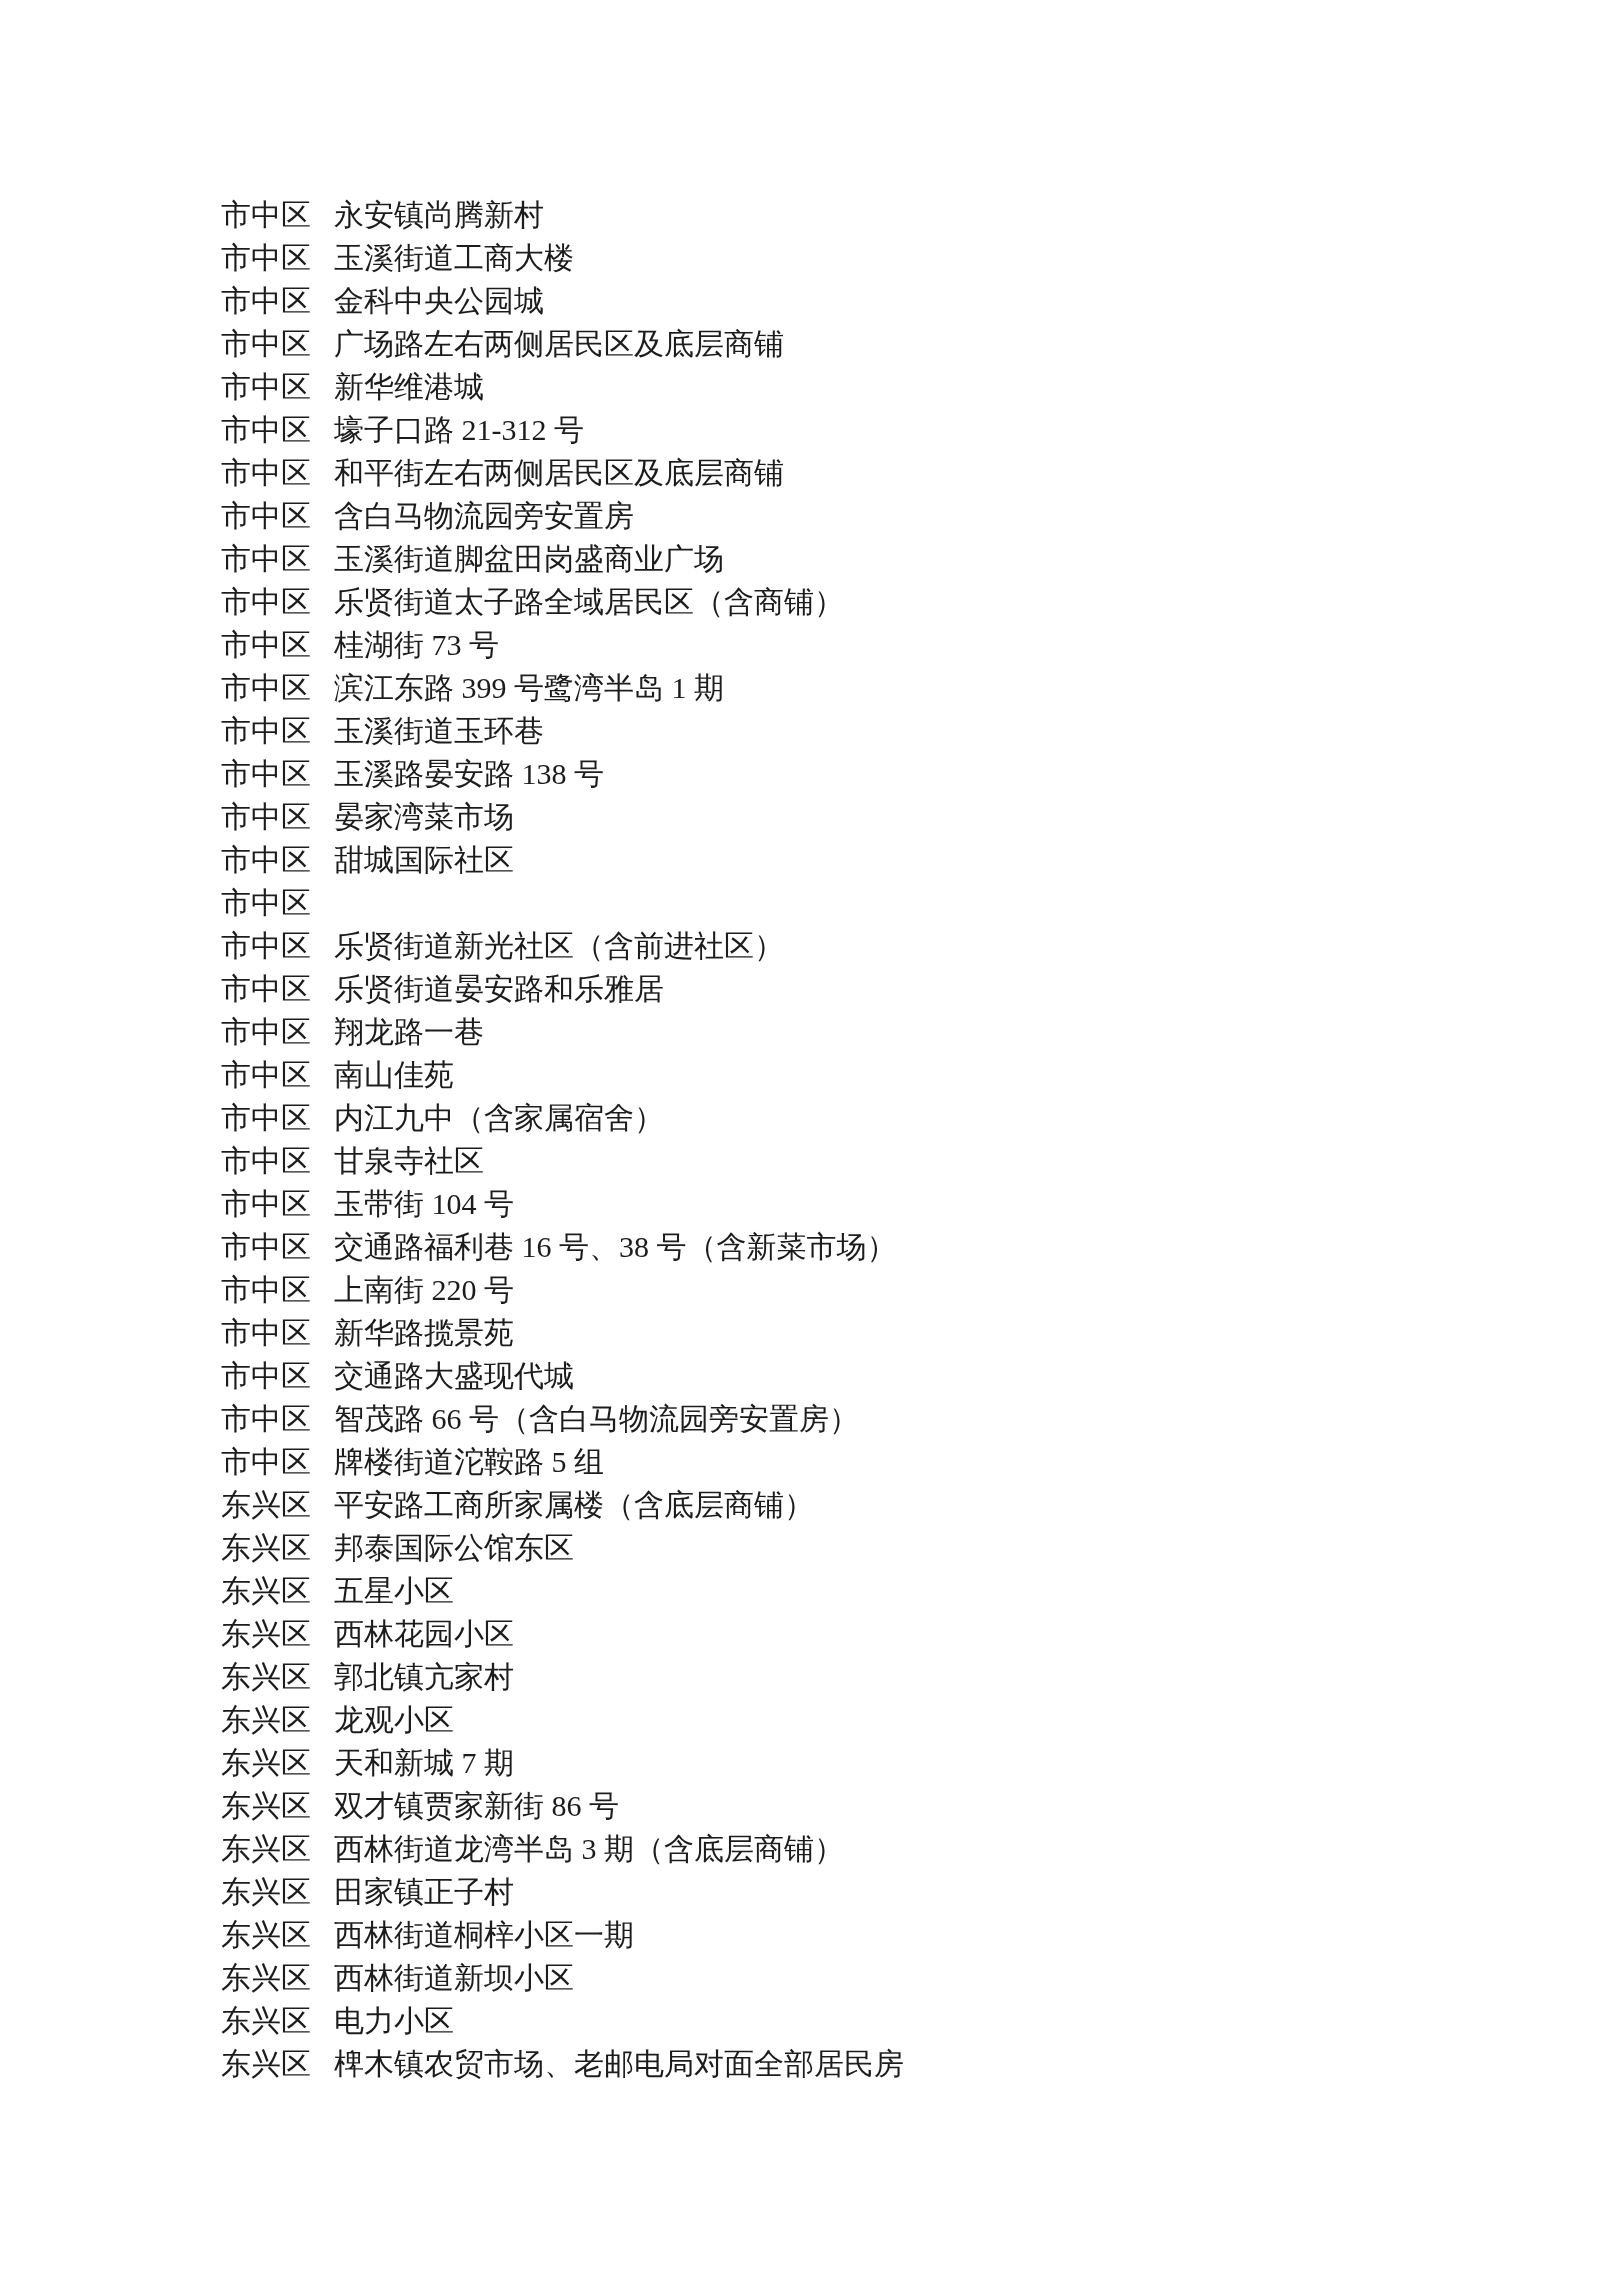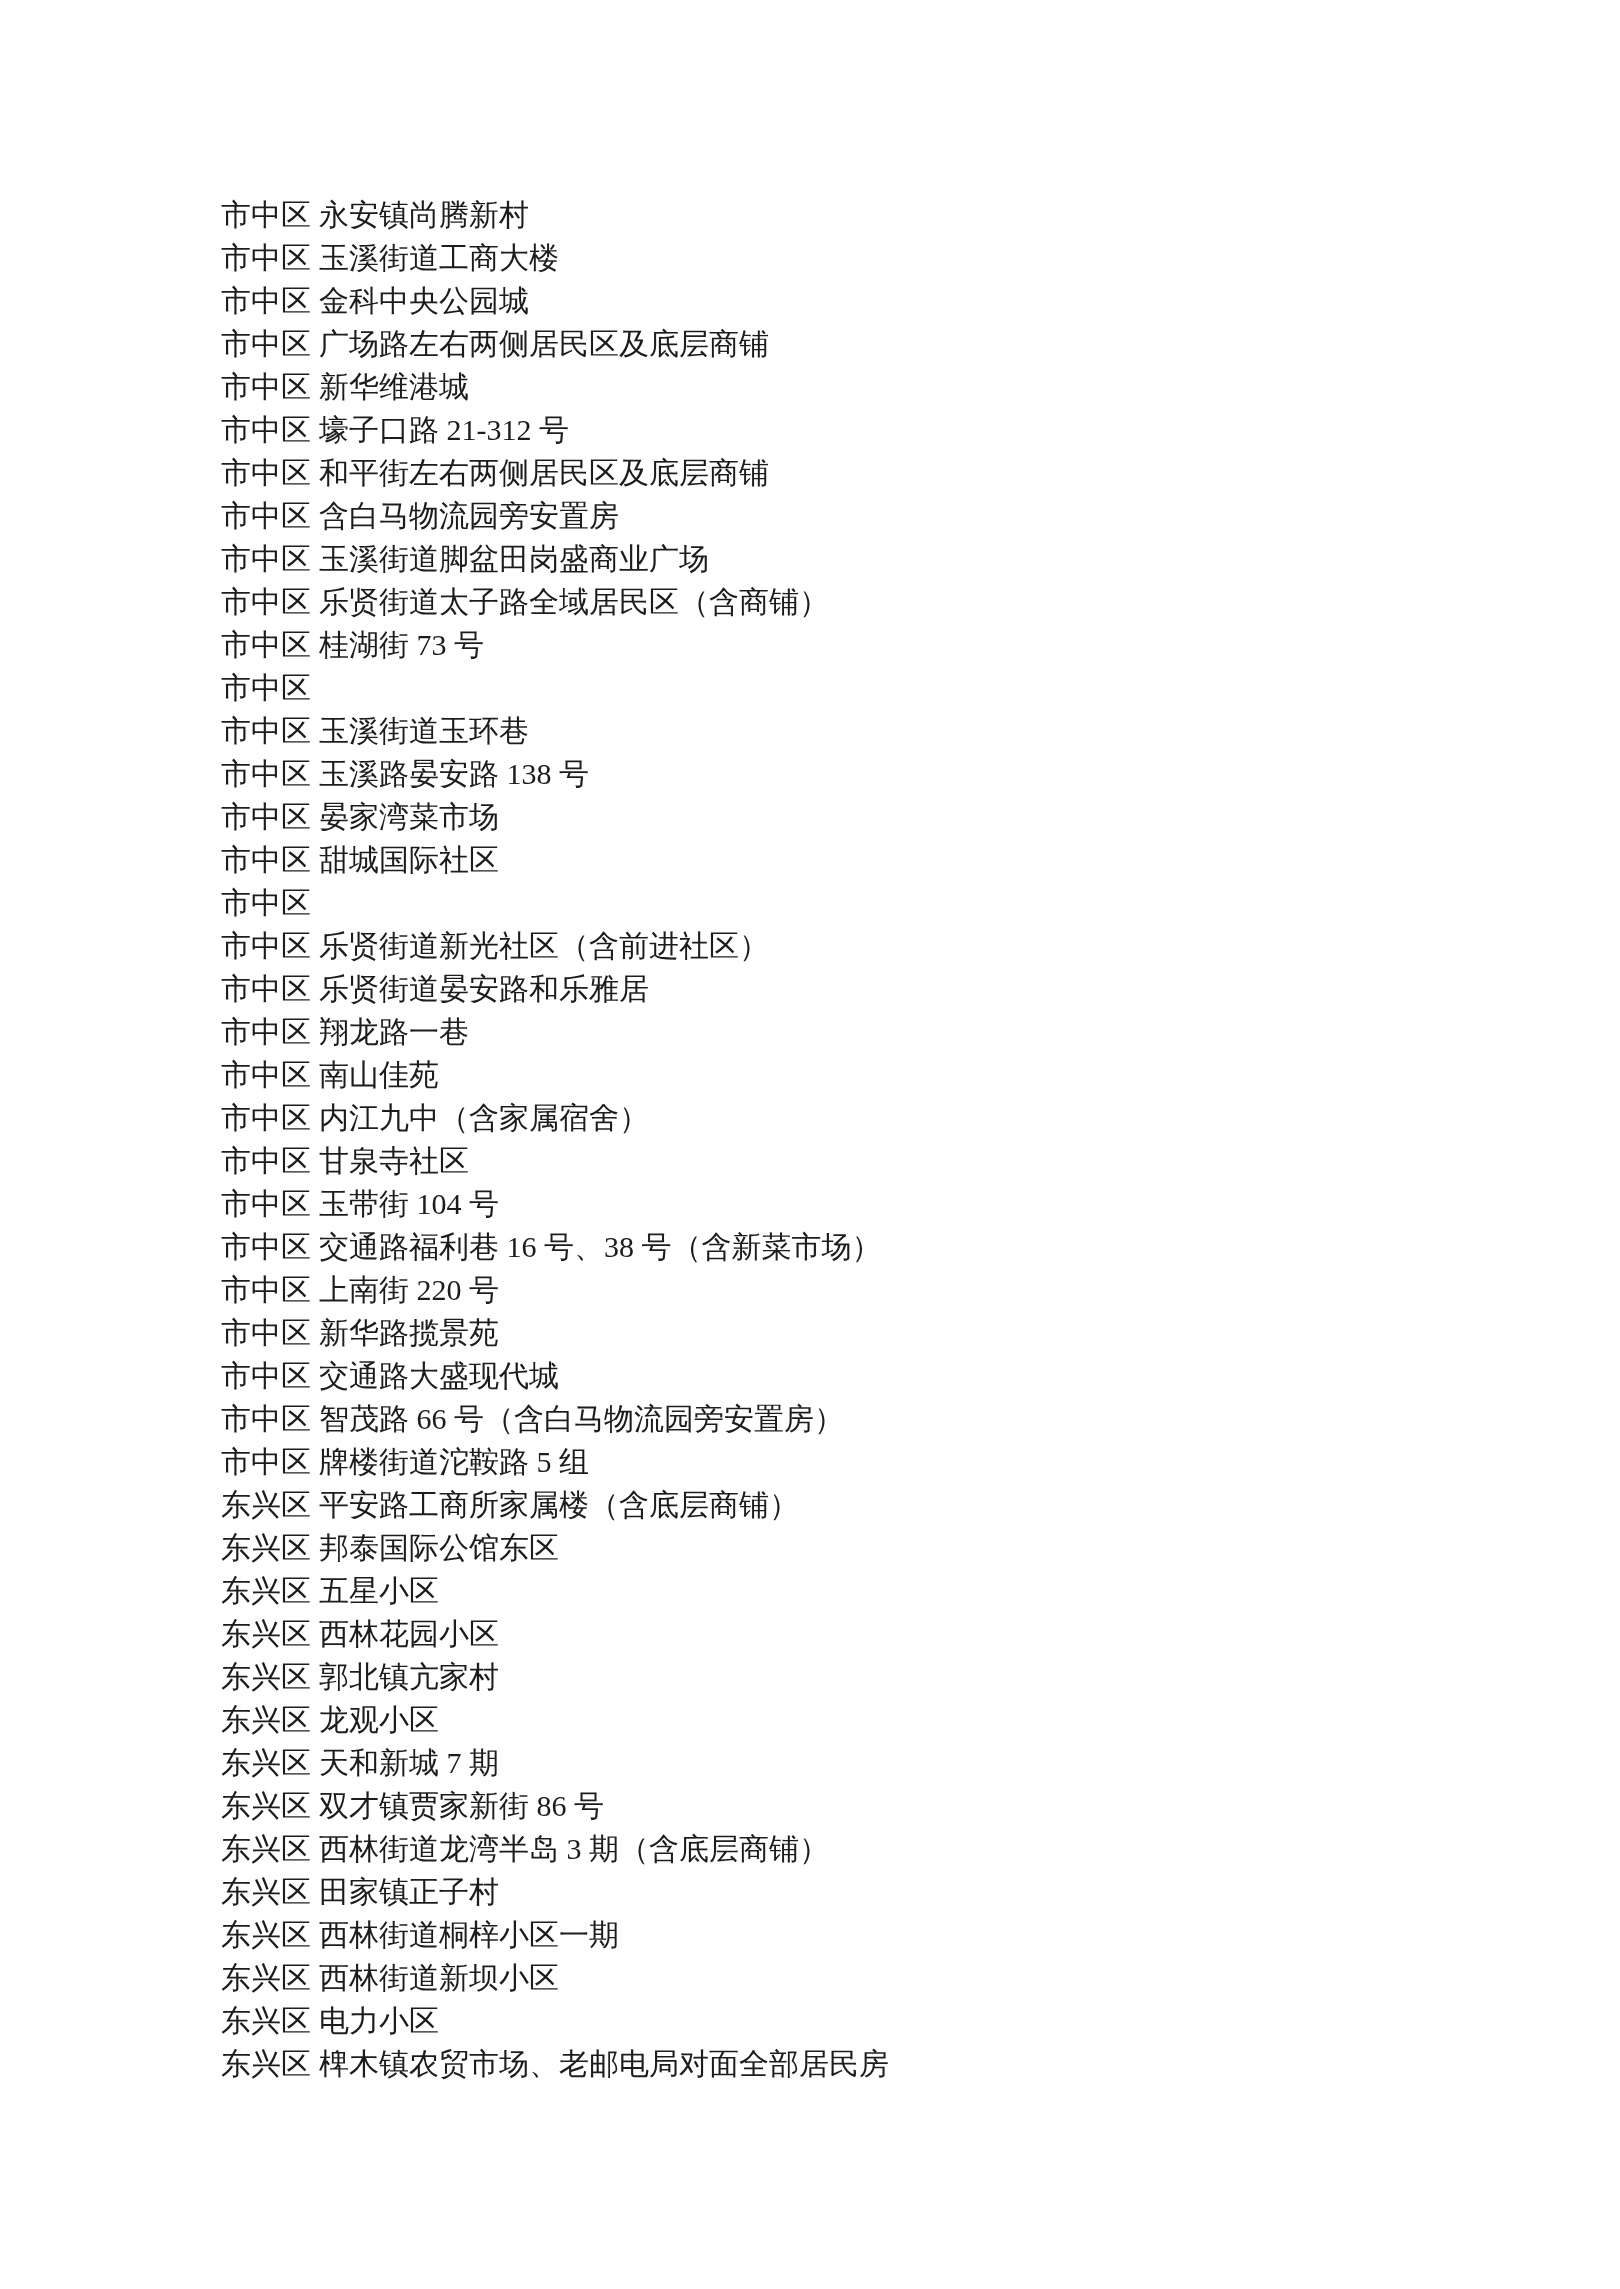--- a/index.html
+++ b/index.html
@@ -25,21 +25,21 @@
     height: 43px;
     display: flex;
     align-items: center;
     font-size: 30px;
     line-height: 43px;
     color: #1c1c1c;
     white-space: pre;
   }
   .district {
     flex: 0 0 auto;
-    margin-right: 8px;
+    margin-right: 23px;
   }
   .location {
     flex: 0 0 auto;
     text-align: right;
   }
 </style>
 </head>
 <body>
 
 <div class="doc-page">
@@ -94,20 +94,21 @@
     <span class="location">乐贤街道太子路全域居民区（含商铺）</span>
   </div>
 
   <div class="row">
     <span class="district">市中区</span>
     <span class="location">桂湖街 73 号</span>
   </div>
 
   <div class="row">
     <span class="district">市中区</span>
+    <span class="location">滨江东路 399 号鹭湾半岛 1 期</span>
   </div>
 
   <div class="row">
     <span class="district">市中区</span>
     <span class="location">玉溪街道玉环巷</span>
   </div>
 
   <div class="row">
     <span class="district">市中区</span>
     <span class="location">玉溪路晏安路 138 号</span>

